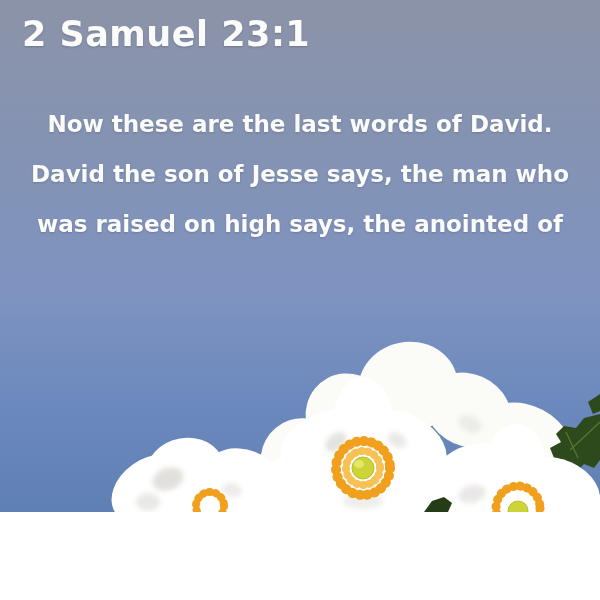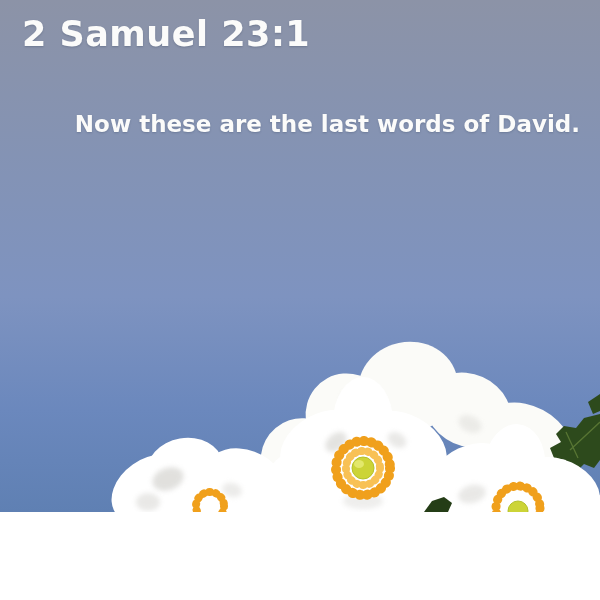--- a/index.html
+++ b/index.html
@@ -14,21 +14,21 @@
       var(--sky-bottom,#5f80b3) 100%);
   }
   .title{
     position:absolute;top:14px;left:22px;margin:0;
     font-size:35px;font-weight:bold;letter-spacing:.5px;
     color:var(--text,#fbfbfa);
     text-shadow:0 1px 2px rgba(40,55,80,.28);
   }
   .verse{
     position:absolute;top:99px;left:20px;right:20px;
-    text-align:right;color:var(--text,#fbfbfa);
+    text-align:center;color:var(--text,#fbfbfa);
     font-size:23px;font-weight:bold;
     text-shadow:0 1px 2px rgba(40,55,80,.25);
   }
   .verse .line{line-height:50px;white-space:nowrap;}
   .flowers{position:absolute;left:0;bottom:0;width:600px;height:230px;display:block;}
   .petal{fill:var(--petal-white,#ffffff);}
   .petal.back{fill:#fbfbf8;}
   .pshadow{fill:var(--petal-shadow,#c9c8c3);filter:url(#soft);}
   .stamen-outer{fill:none;stroke:var(--stamen-orange,#f0a01c);}
   .stamen-inner{fill:none;stroke:var(--stamen-light,#f8c155);}
@@ -39,20 +39,22 @@
 </style>
 </head>
 <body>
 
 <div class="canvas">
 
   <h1 class="title">2 Samuel 23:1</h1>
 
   <div class="verse">
     <div class="line">Now these are the last words of David.</div>
+    <div class="line">David the son of Jesse says, the man who</div>
+    <div class="line">was raised on high says, the anointed of</div>
   </div>
 
   <svg class="flowers" viewBox="0 0 600 230" aria-hidden="true">
     <defs>
       <filter id="soft" x="-50%" y="-50%" width="200%" height="200%">
         <feGaussianBlur stdDeviation="2.6"></feGaussianBlur>
       </filter>
     </defs>
 
     <ellipse class="petal" cx="362" cy="262" rx="272" ry="74"></ellipse>

